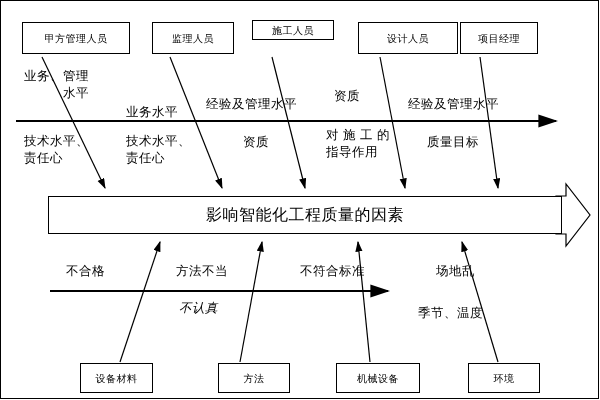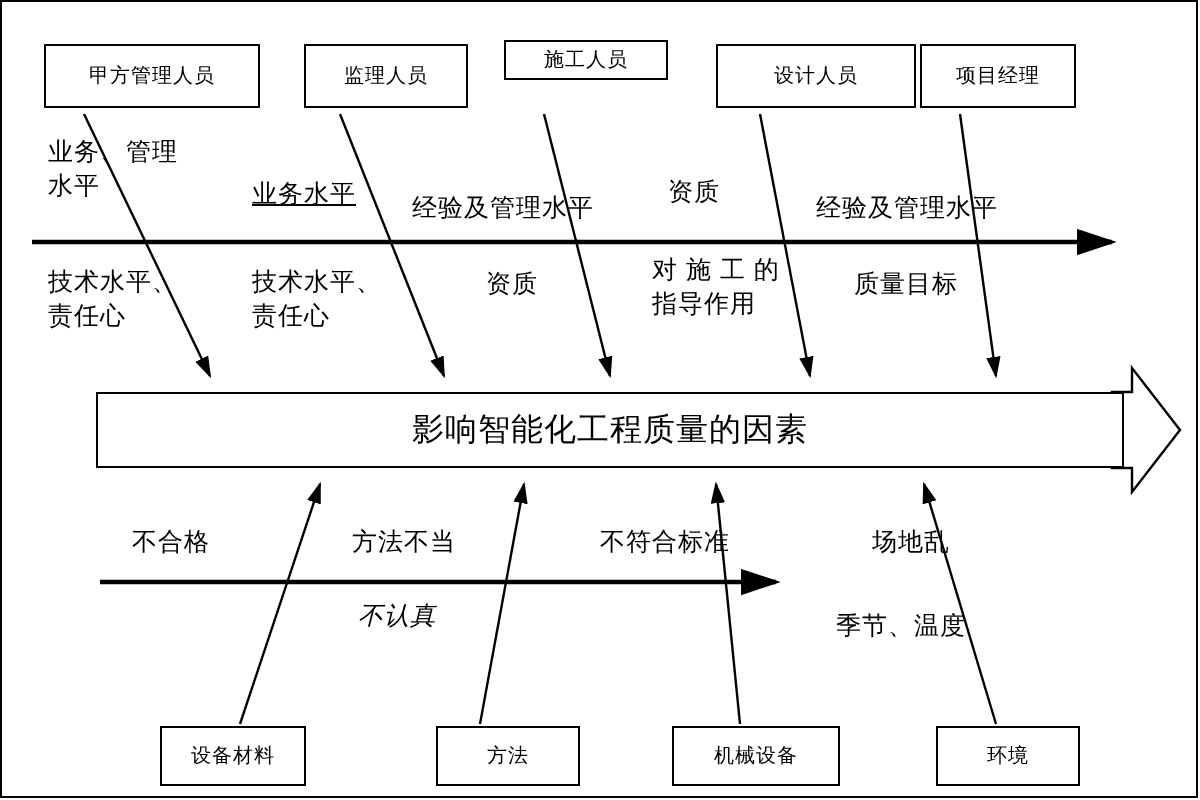--- a/index.html
+++ b/index.html
@@ -107,25 +107,25 @@
   <div class="node-box" style="left:358px; top:22px; width:100px;  height:32px;">设计人员</div>
   <div class="node-box" style="left:460px; top:22px; width:78px;  height:32px;">项目经理</div>
 
   <div class="node-box" style="left:80px;  top:363px; width:73px; height:30px;">设备材料</div>
   <div class="node-box" style="left:218px; top:363px; width:72px; height:30px;">方法</div>
   <div class="node-box" style="left:336px; top:363px; width:84px; height:30px;font-family:Liberation Serif, serif;">机械设备</div>
   <div class="node-box" style="left:468px; top:363px; width:72px; height:30px;">环境</div>
 
   <div class="spine-box">影响智能化工程质量的因素</div>
 
-  <div class="caption" style="left:24px;  top:68px;">业务、管理
+  <div class="caption" style="left:24px;  top:68px;text-align:right;">业务、管理
 水平</div>
   <div class="caption" style="left:24px;  top:133px;">技术水平、
 责任心</div>
-  <div class="caption" style="left:126px; top:89px;text-decoration:underline;">业务水平</div>
+  <div class="caption" style="left:126px; top:104px;">业务水平</div>
   <div class="caption" style="left:126px; top:133px;">技术水平、
 责任心</div>
   <div class="caption" style="left:206px; top:96px;">经验及管理水平</div>
   <div class="caption" style="left:243px; top:134px;">资质</div>
   <div class="caption" style="left:334px; top:88px;">资质</div>
   <div class="caption" style="left:326px; top:127px;">对 施 工 的
 指导作用</div>
   <div class="caption" style="left:408px; top:96px;">经验及管理水平</div>
   <div class="caption" style="left:427px; top:134px;">质量目标</div>
 

